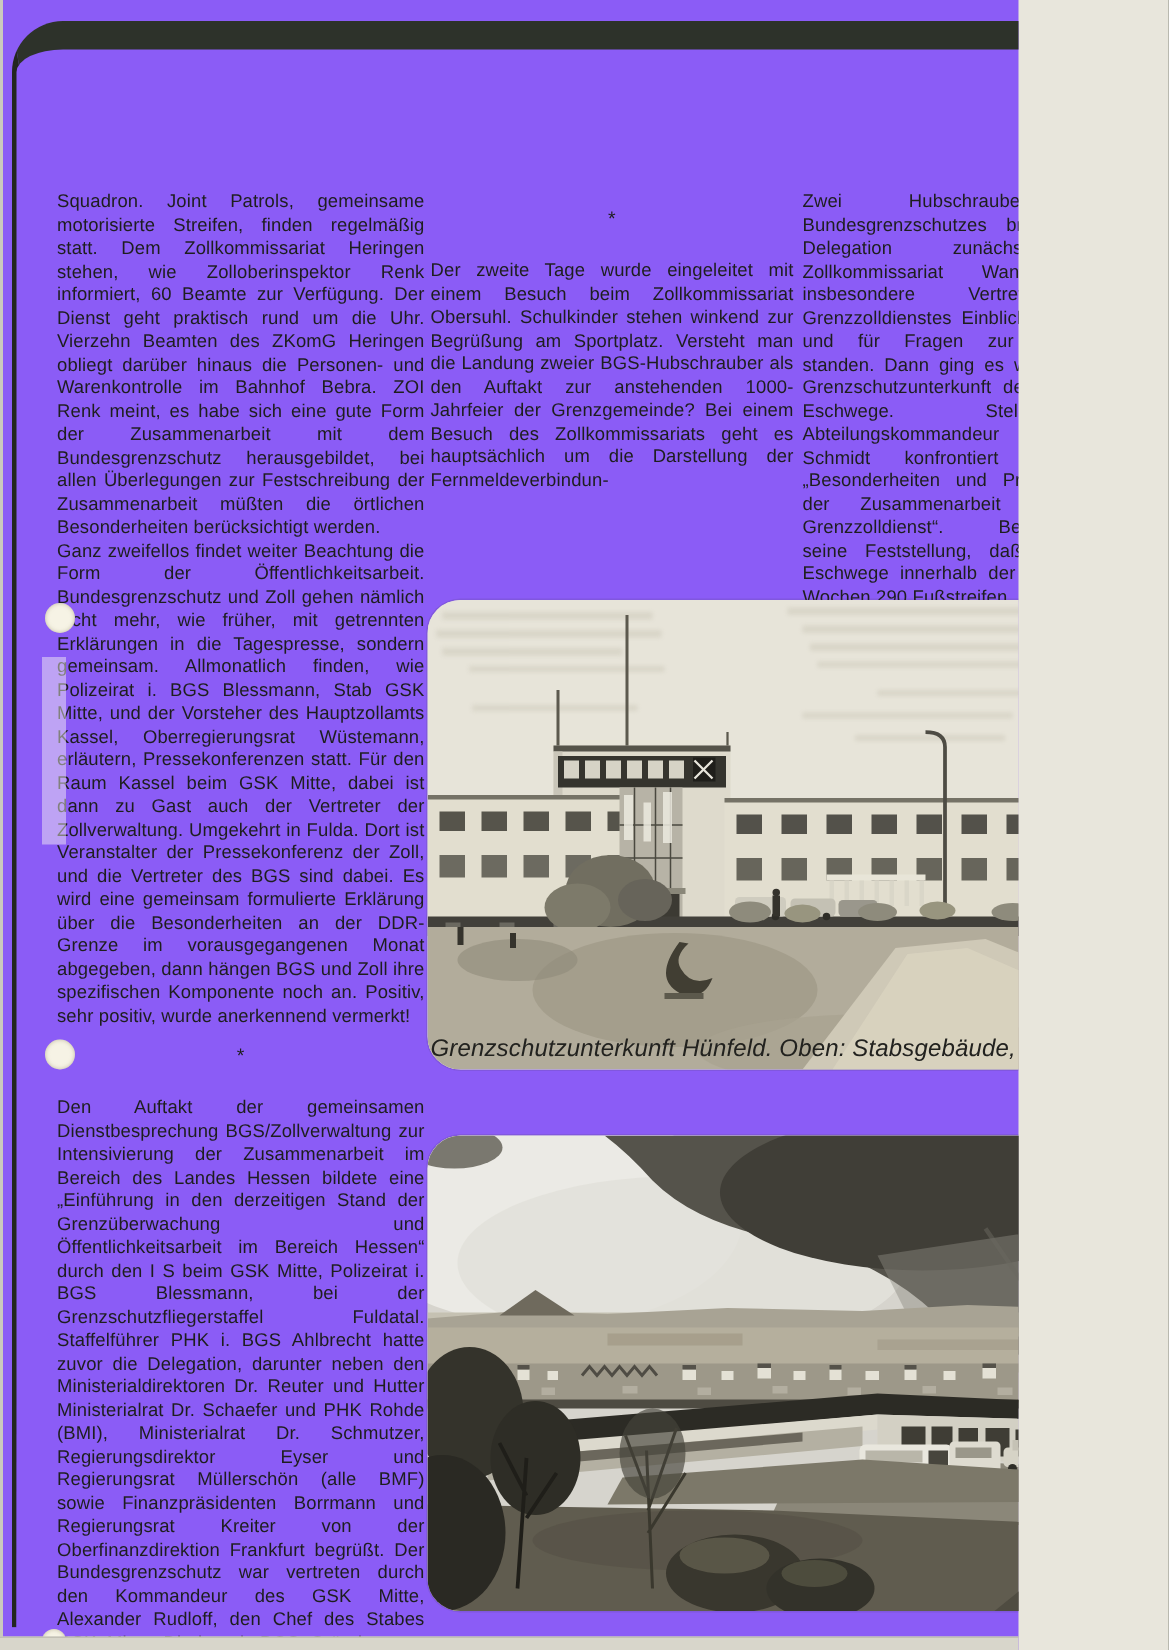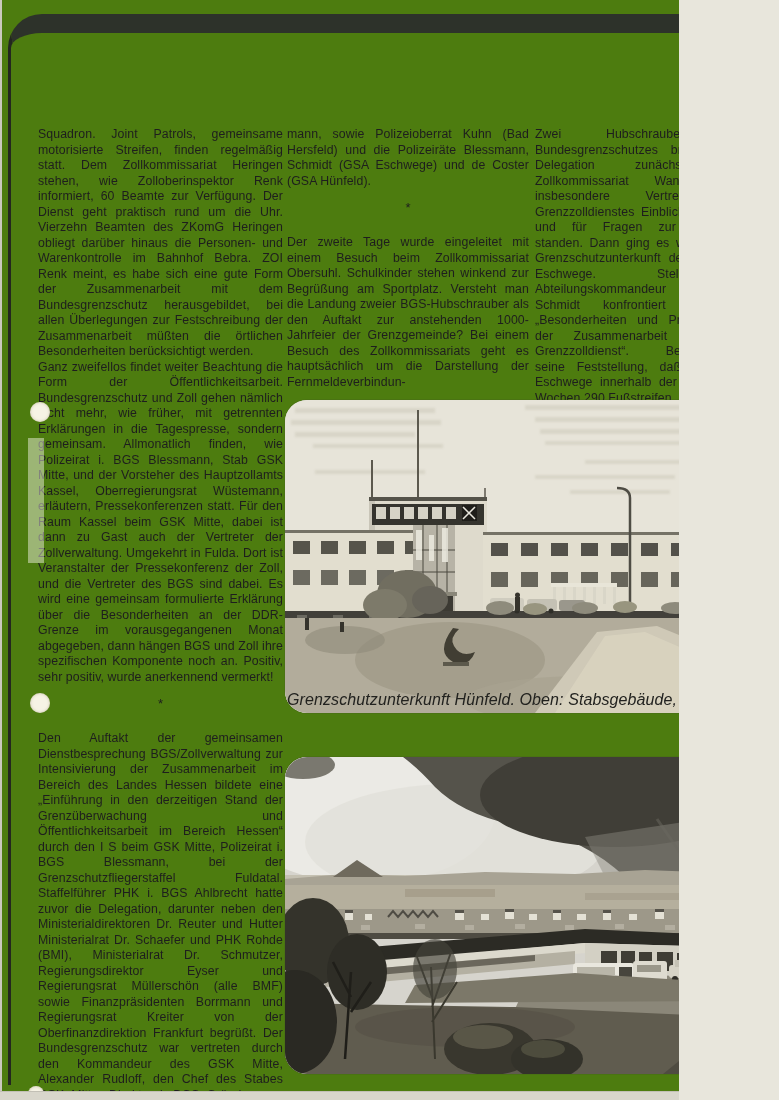--- a/index.html
+++ b/index.html
@@ -1,18 +1,18 @@
 <!DOCTYPE html>
 <html><head>
 <meta charset="utf-8">
 <style>
   html,body{margin:0;padding:0;background:#e8e6dc;}
   .page{
     position:relative;width:679px;height:1100px;overflow:hidden;
-    background:#4d7c0f;
+    background:#8b5cf6;
     font-family:"Liberation Sans",sans-serif;color:#1e1e1e;
   }
   .edge-line{position:absolute;left:0;top:0;width:2px;height:1100px;background:#cbc9be;}
   .frame{
     position:absolute;left:8px;top:14px;width:743px;height:1052px;
     border-top:19px solid #2d322a;border-left:3px solid #23261f;border-right:3px solid #23261f;
     border-bottom:none;border-radius:34px 34px 0 0;pointer-events:none;
   }
   .col{position:absolute;text-align:justify;font-size:12.3px;line-height:15.5px;letter-spacing:0.1px;}
   .col p{margin:0;}
@@ -37,21 +37,20 @@
   <div class="dust"></div>
 
   <div class="col" style="left:38px;top:127px;width:245px;">
     <p>Squadron. Joint Patrols, gemeinsame motorisierte Streifen, finden regelmäßig statt. Dem Zollkommissariat Heringen stehen, wie Zolloberinspektor Renk informiert, 60 Beamte zur Verfügung. Der Dienst geht praktisch rund um die Uhr. Vierzehn Beamten des ZKomG Heringen obliegt darüber hinaus die Personen- und Warenkontrolle im Bahnhof Bebra. ZOI Renk meint, es habe sich eine gute Form der Zusammenarbeit mit dem Bundesgrenzschutz herausgebildet, bei allen Überlegungen zur Festschreibung der Zusammenarbeit müßten die örtlichen Besonderheiten berücksichtigt werden.</p>
     <p>Ganz zweifellos findet weiter Beachtung die Form der Öffentlichkeitsarbeit. Bundesgrenzschutz und Zoll gehen nämlich nicht mehr, wie früher, mit getrennten Erklärungen in die Tagespresse, sondern gemeinsam. Allmonatlich finden, wie Polizeirat i. BGS Blessmann, Stab GSK Mitte, und der Vorsteher des Hauptzollamts Kassel, Oberregierungsrat Wüstemann, erläutern, Pressekonferenzen statt. Für den Raum Kassel beim GSK Mitte, dabei ist dann zu Gast auch der Vertreter der Zollverwaltung. Umgekehrt in Fulda. Dort ist Veranstalter der Pressekonferenz der Zoll, und die Vertreter des BGS sind dabei. Es wird eine gemeinsam formulierte Erklärung über die Besonderheiten an der DDR-Grenze im vorausgegangenen Monat abgegeben, dann hängen BGS und Zoll ihre spezifischen Komponente noch an. Positiv, sehr positiv, wurde anerkennend vermerkt!</p>
     <div class="sep">*</div>
     <p>Den Auftakt der gemeinsamen Dienstbesprechung BGS/Zollverwaltung zur Intensivierung der Zusammenarbeit im Bereich des Landes Hessen bildete eine „Einführung in den derzeitigen Stand der Grenzüberwachung und Öffentlichkeitsarbeit im Bereich Hessen“ durch den I S beim GSK Mitte, Polizeirat i. BGS Blessmann, bei der Grenzschutzfliegerstaffel Fuldatal. Staffelführer PHK i. BGS Ahlbrecht hatte zuvor die Delegation, darunter neben den Ministerialdirektoren Dr. Reuter und Hutter Ministerialrat Dr. Schaefer und PHK Rohde (BMI), Ministerialrat Dr. Schmutzer, Regierungsdirektor Eyser und Regierungsrat Müllerschön (alle BMF) sowie Finanzpräsidenten Borrmann und Regierungsrat Kreiter von der Oberfinanzdirektion Frankfurt begrüßt. Der Bundesgrenzschutz war vertreten durch den Kommandeur des GSK Mitte, Alexander Rudloff, den Chef des Stabes GSK Mitte, Direktor i. BGS Gründemann, den Direktor der Grenzschutzdirektion, Günter Ro-</p>
   </div>
 
   <div class="col" style="left:287px;top:127px;width:242px;">
-    <p>mann, sowie Polizeioberrat Kuhn (Bad Hersfeld) und die Polizeiräte Blessmann, Schmidt (GSA Eschwege) und de Coster (GSA Hünfeld).</p>
     <div class="sep">*</div>
     <p>Der zweite Tage wurde eingeleitet mit einem Besuch beim Zollkommissariat Obersuhl. Schulkinder stehen winkend zur Begrüßung am Sportplatz. Versteht man die Landung zweier BGS-Hubschrauber als den Auftakt zur anstehenden 1000-Jahrfeier der Grenzgemeinde? Bei einem Besuch des Zollkommissariats geht es hauptsächlich um die Darstellung der Fernmeldeverbindun-</p>
   </div>
 
   <div class="col" style="left:535px;top:127px;width:214px;">
     <p>Zwei Hubschrauber des Bundesgrenzschutzes brachten die Delegation zunächst zum Zollkommissariat Wanfried, wo insbesondere Vertreter des Grenzzolldienstes Einblick gewährten und für Fragen zur Verfügung standen. Dann ging es weiter in die Grenzschutzunterkunft der GSA III/4 Eschwege. Stellvertretender Abteilungskommandeur Polizeirat Schmidt konfrontiert mit den „Besonderheiten und Problemen in der Zusammenarbeit mit dem Grenzzolldienst“. Beeindruckend seine Feststellung, daß der BGS Eschwege innerhalb der letzten vier Wochen 290 Fußstreifen</p>
   </div>
 
   <div class="photo" style="left:285px;top:400px;width:446px;height:313px;">
     <svg width="446" height="313" viewBox="0 0 446 313">

